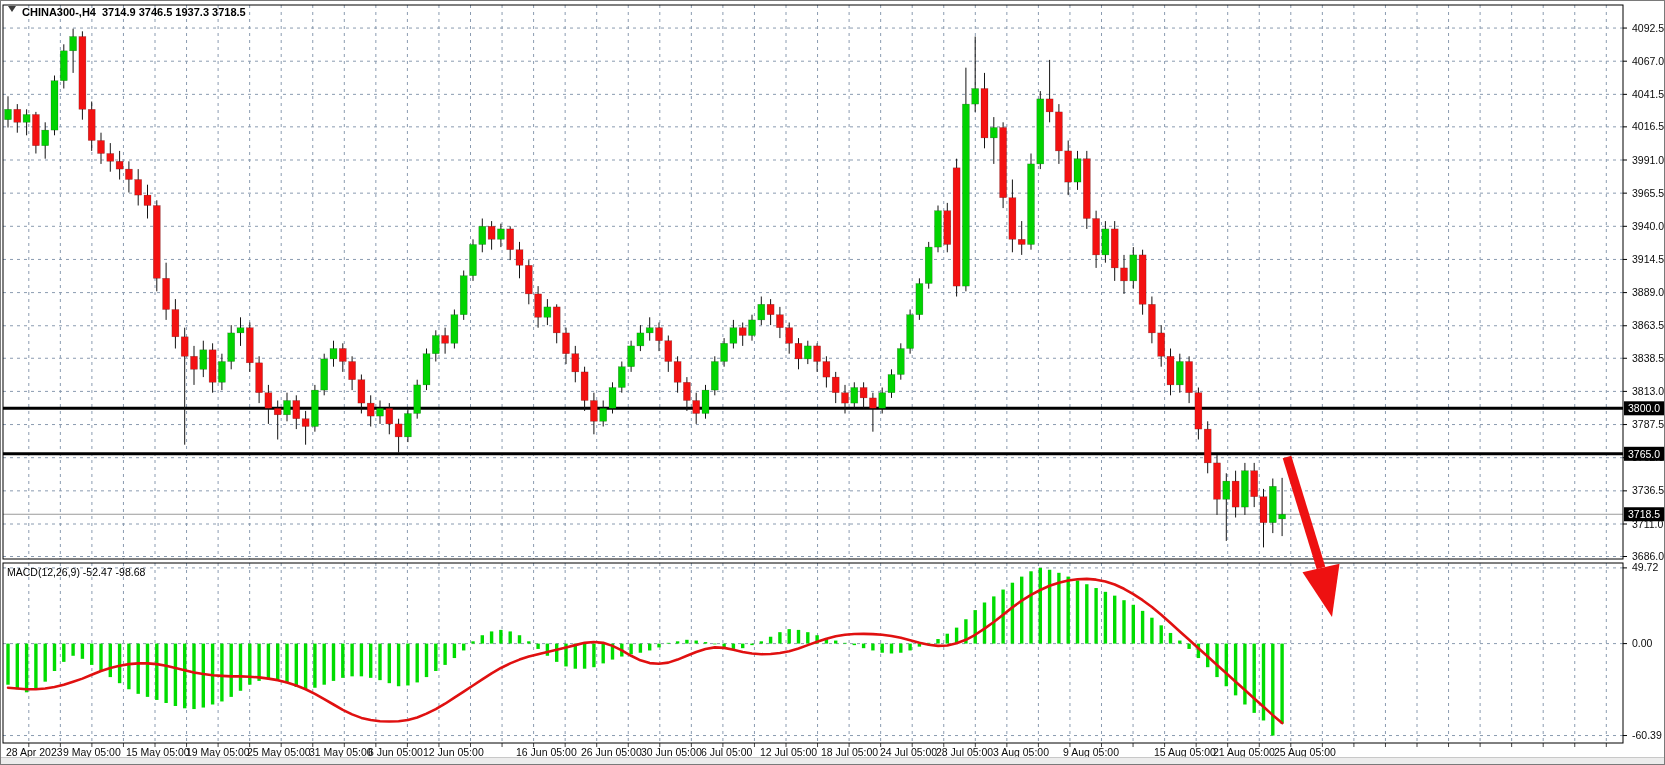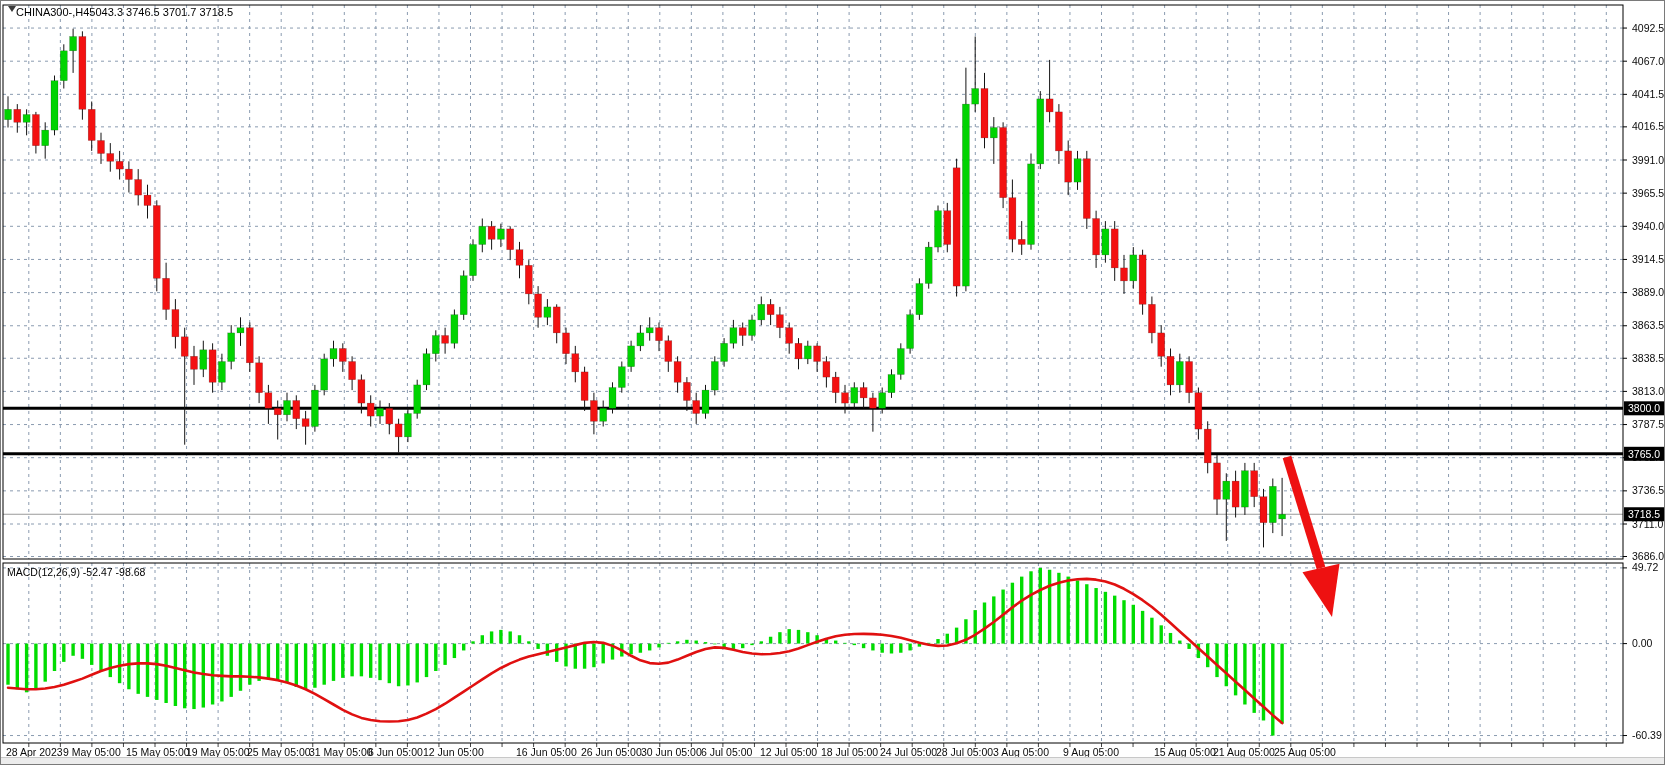--- a/index.html
+++ b/index.html
@@ -1,19 +1,19 @@
 <!DOCTYPE html>
 <html><head>
 <meta charset="utf-8">
 <style>
   html,body{margin:0;padding:0;background:#fff;font-family:"Liberation Sans",sans-serif;}
   #window{position:relative;width:1665px;height:765px;background:#ffffff;border:1px solid #7a7a7a;box-sizing:border-box;overflow:hidden;}
   #chart-svg{position:absolute;left:0;top:0;}
   .overlay{position:absolute;font-size:11px;color:#000;white-space:nowrap;}
-  #title-bar{left:7px;top:5px;display:flex;font-weight:400;}
+  #title-bar{left:7px;top:5px;display:flex;gap:6px;font-weight:700;}
   #oneclick{display:inline-block;width:0;height:0;border-left:4px solid transparent;border-right:4px solid transparent;border-top:6px solid #3a3a3a;cursor:pointer;}
   #macd-label{left:6px;top:565px;font-size:10.5px;}
   .axis-text{font-size:10.5px;fill:#0a0a0a;}
   .time-text{font-size:10.5px;fill:#0a0a0a;}
   .tag-text{font-size:10.5px;fill:#ffffff;}
   #bottom-strip{position:absolute;left:0;top:756px;width:1665px;height:9px;background:#ececec;border-top:1px solid #c8c8c8;}
 </style>
 </head>
 <body>
 
@@ -962,19 +962,19 @@
       <text x="1273" y="755" class="time-text">25 Aug 05:00</text>
       <g>
         <line x1="1286" y1="456" x2="1320" y2="567" stroke="#ee1111" stroke-width="9" stroke-linecap="butt"></line>
         <polygon points="1331,616 1301.5,571.2 1338.5,562.8" fill="#ee1111"></polygon>
       </g>
     </svg>
 
   <div class="overlay" id="title-bar">
     <span id="oneclick"></span>
     <span>CHINA300-,H4</span>
-    <span>5043.3 3746.5 3701.7 3718.5</span>
+    <span>3714.9 3746.5 1937.3 3718.5</span>
   </div>
 
   <div class="overlay" id="macd-label">MACD(12,26,9) -52.47 -98.68</div>
 
   <div id="bottom-strip"></div>
 </div>
 
 </body></html>

